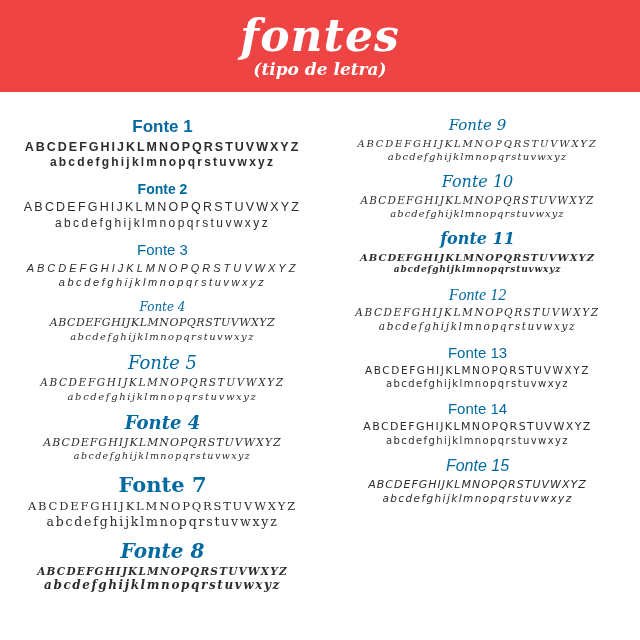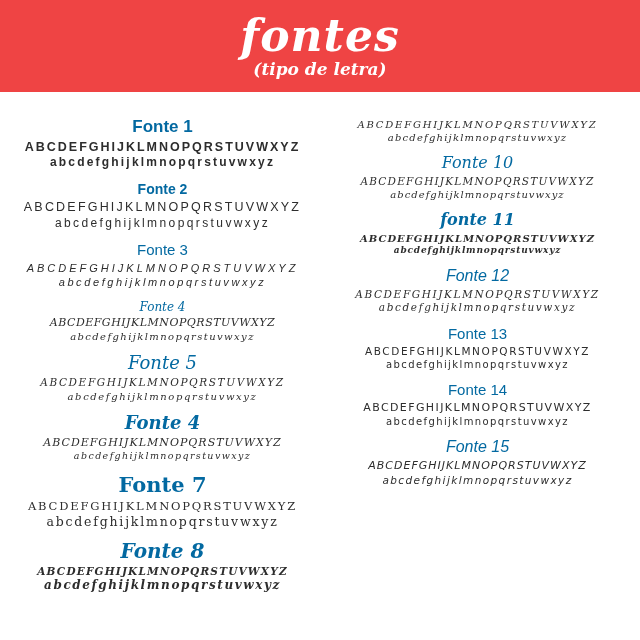--- a/index.html
+++ b/index.html
@@ -85,21 +85,21 @@
   .f9 .font-lower{font-family:"DejaVu Serif",serif;font-style:italic;font-size:10px;letter-spacing:1.2px;}
 
   .f10 .font-label{font-family:"DejaVu Serif",serif;font-style:italic;font-size:16px;}
   .f10 .font-upper{font-family:"DejaVu Serif",serif;font-style:italic;font-size:10.5px;letter-spacing:1.2px;}
   .f10 .font-lower{font-family:"DejaVu Serif",serif;font-style:italic;font-size:10px;letter-spacing:1px;}
 
   .f11 .font-label{font-family:"DejaVu Serif",serif;font-style:italic;font-weight:bold;font-size:16px;}
   .f11 .font-upper{font-family:"DejaVu Serif",serif;font-style:italic;font-weight:bold;font-size:10px;letter-spacing:1px;}
   .f11 .font-lower{font-family:"DejaVu Serif",serif;font-style:italic;font-weight:bold;font-size:9px;letter-spacing:0.8px;}
 
-  .f12 .font-label{font-family:Liberation Sans, sans-serif;font-style:italic;font-size:16px;}
+  .f12 .font-label{font-family:Liberation Serif, serif;font-style:italic;font-size:16px;}
   .f12 .font-upper{font-family:"DejaVu Serif",serif;font-style:italic;font-size:10.5px;letter-spacing:1.6px;}
   .f12 .font-lower{font-family:"DejaVu Serif",serif;font-style:italic;font-size:10.5px;letter-spacing:1.6px;}
 
   .f13 .font-label{font-size:15px;font-weight:400;}
   .f13 .font-upper{font-family:"DejaVu Sans",sans-serif;font-size:10.5px;letter-spacing:1.6px;}
   .f13 .font-lower{font-family:"DejaVu Sans",sans-serif;font-size:10px;letter-spacing:1.4px;}
 
   .f14 .font-label{font-size:15px;font-weight:400;}
   .f14 .font-upper{font-family:"DejaVu Sans",sans-serif;font-size:11px;letter-spacing:1.4px;}
   .f14 .font-lower{font-family:"DejaVu Sans",sans-serif;font-size:10px;letter-spacing:1.4px;}
@@ -158,20 +158,21 @@
       </div>
       <div class="font-block f8">
         <div class="font-label">Fonte 8</div>
         <div class="font-upper">ABCDEFGHIJKLMNOPQRSTUVWXYZ</div>
         <div class="font-lower">abcdefghijklmnopqrstuvwxyz</div>
       </div>
     </section>
 
     <section class="col">
       <div class="font-block f9">
+        <div class="font-label">Fonte 9</div>
         <div class="font-upper">ABCDEFGHIJKLMNOPQRSTUVWXYZ</div>
         <div class="font-lower">abcdefghijklmnopqrstuvwxyz</div>
       </div>
       <div class="font-block f10">
         <div class="font-label">Fonte 10</div>
         <div class="font-upper">ABCDEFGHIJKLMNOPQRSTUVWXYZ</div>
         <div class="font-lower">abcdefghijklmnopqrstuvwxyz</div>
       </div>
       <div class="font-block f11">
         <div class="font-label">fonte 11</div>

